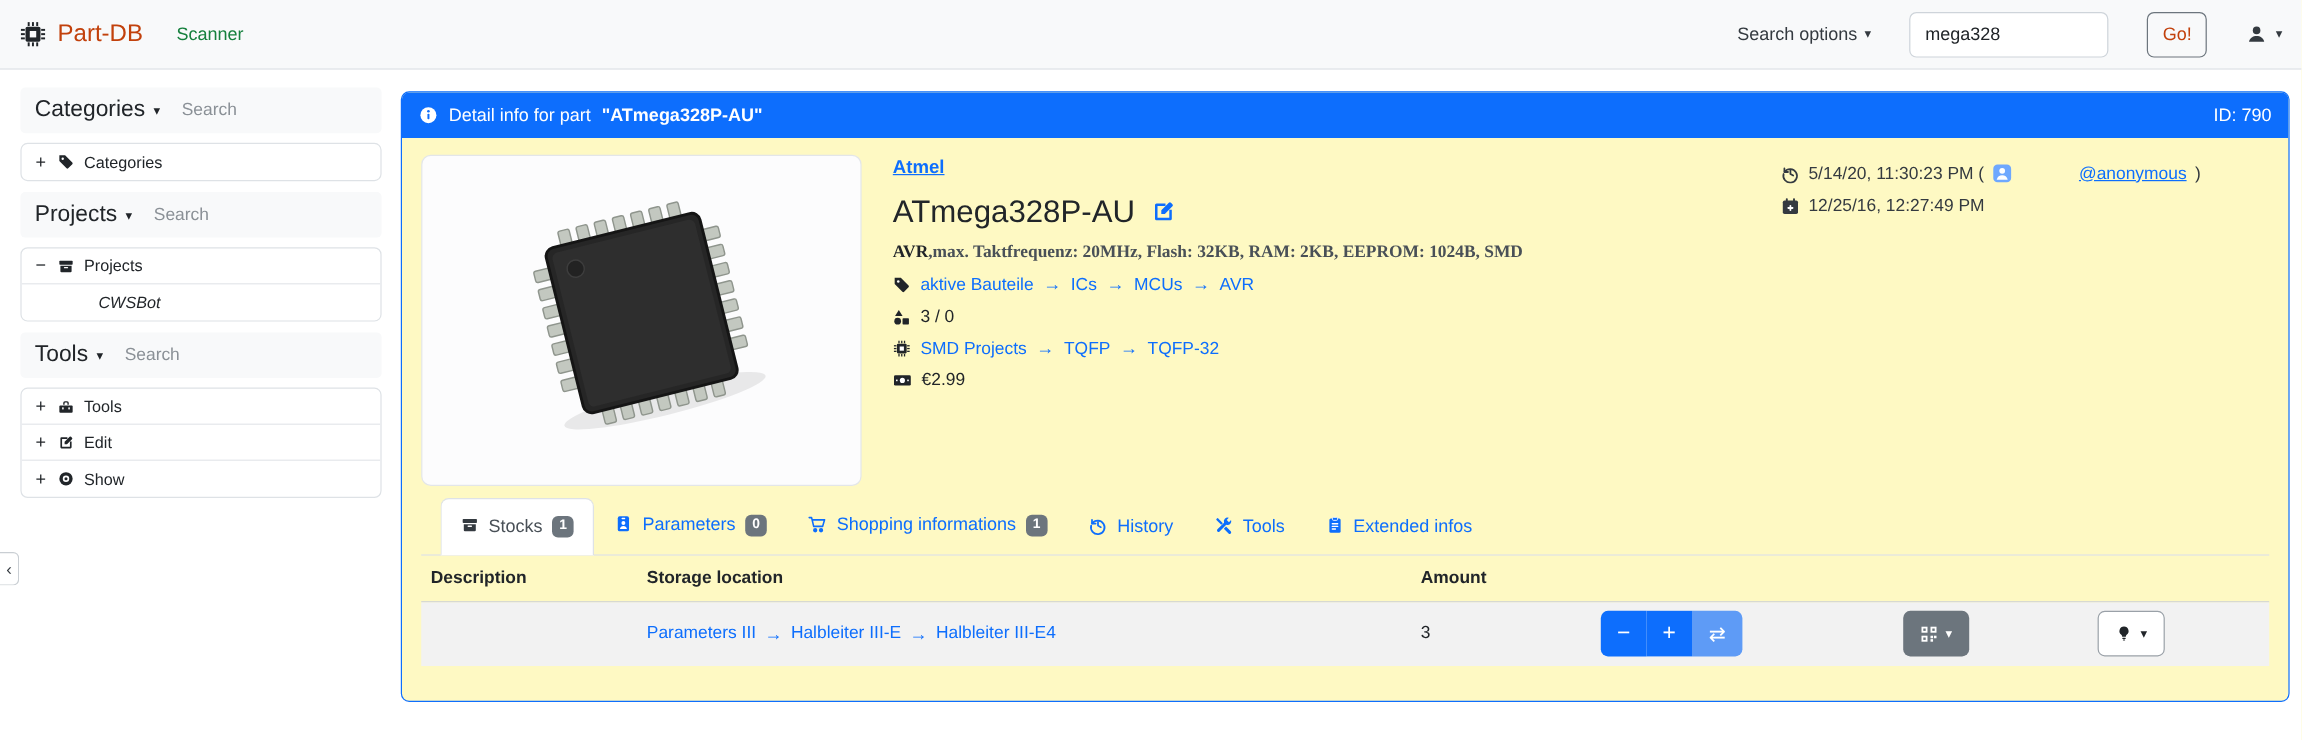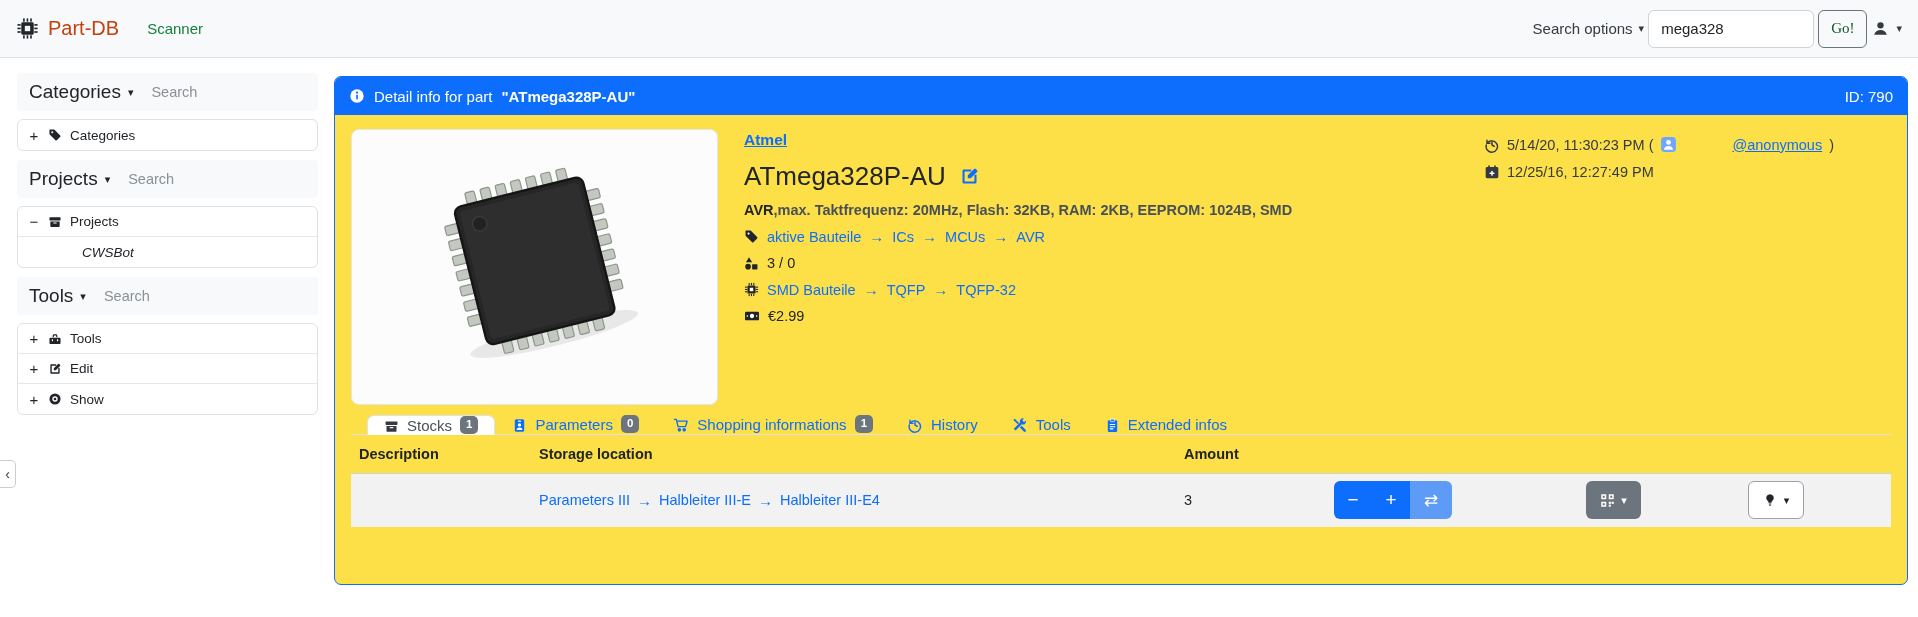--- a/index.html
+++ b/index.html
@@ -12,30 +12,30 @@
   a { text-decoration:none; color:#0d6efd; cursor:pointer; }
   svg { display:block; }
 
   
   .navbar {
     height:58px; background:#f8f9fa; border-bottom:1px solid #dee2e6;
     display:flex; align-items:center; padding:0 16px;
   }
   .brand { display:flex; align-items:center; gap:9px; font-size:20px; color:#c2410c; }
   .nav-scanner { margin-left:28px; color:#15803d; font-size:15px; }
-  .nav-right { margin-left:auto; display:flex; align-items:center; gap:4px; }
+  .nav-right { margin-left:auto; display:flex; align-items:center; gap:32px; }
   .search-options { font-size:15px; color:#343a40; display:flex; align-items:center; gap:6px; cursor:pointer; }
   .caret { font-size:11px; color:inherit; }
   .search-input {
     width:166px; height:38px; border:1px solid #ced4da; border-radius:6px;
     padding:0 12px; font-size:15px; font-family:inherit; color:#212529; background:#fff;
   }
   .go-btn {
     height:38px; padding:0 12px; background:transparent; border:1px solid #6c757d;
-    border-radius:6px; color:#14532d; font-size:15px; font-family:Liberation Serif, serif; cursor:pointer;
+    border-radius:6px; color:#c2410c; font-size:15px; font-family:Liberation Sans, sans-serif; cursor:pointer;
   }
   .user-menu { display:flex; align-items:center; gap:6px; color:#343a40; cursor:pointer; }
 
   
   .layout { display:flex; align-items:flex-start; }
   .sidebar { width:332px; flex-shrink:0; padding:6px 14px 0 17px; }
 
   .side-header {
     background:#f8f9fa; border-radius:4px; height:38px;
     display:flex; align-items:center; padding:0 12px; margin-top:9px;
@@ -60,51 +60,51 @@
     position:absolute; left:0; top:460px; width:16px; height:28px;
     border:1px solid #c9ced3; border-left:none; border-radius:0 5px 5px 0;
     background:#fff; display:flex; align-items:center; justify-content:center;
     font-size:14px; color:#343a40; cursor:pointer;
   }
 
   
   .main { flex:1; padding:18px 10px 0 2px; }
   .card {
     border:1px solid #0d6efd; border-radius:7px; height:509px;
-    display:flex; flex-direction:column; overflow:hidden; background:#fde047;
+    display:flex; flex-direction:column; overflow:hidden; background:#fef9c3;
   }
   .card-header {
     background:#0d6efd; color:#fff; height:38px; flex-shrink:0;
     display:flex; align-items:center; gap:9px; padding:0 14px; font-size:15px;
   }
   .card-header b { font-weight:bold; }
   .header-id { margin-left:auto; }
   .card-body { padding:14px 16px 0 16px; flex:1; display:flex; flex-direction:column; }
 
   .top-row { display:flex; position:relative; }
   .img-frame {
     width:367px; height:276px; flex-shrink:0; border:1px solid #e3e6e9; border-radius:8px;
     background:#fcfcfd; display:flex; align-items:center; justify-content:center; cursor:pointer;
   }
   .details { padding:2px 0 0 26px; }
   .manufacturer { font-weight:bold; text-decoration:underline; font-size:15.5px; }
   .part-title { font-size:26px; font-weight:500; margin:12px 0 10px; display:flex; align-items:center; gap:13px; }
   .edit-icon { cursor:pointer; }
-  .desc { font-size:14.5px; color:#495057; font-weight:600; margin-bottom:4px; }
+  .desc { font-size:14.5px; color:#495057; font-weight:600; margin-bottom:4px;font-family:Liberation Serif, serif; }
   .desc b { color:#212529; font-weight:700; }
   .info-line { display:flex; align-items:center; gap:8px; margin-top:10px; font-size:14.5px; color:#212529; }
   .crumb-arrow { color:#0d6efd; font-size:15px; }
   .meta { position:absolute; top:2px; right:57px; font-size:14.5px; color:#343a40; }
   .meta-line { display:flex; align-items:center; gap:7px; height:27px; }
   .meta-line a { text-decoration:underline;margin-left:48px; }
 
   
   .tabs { display:flex; align-items:flex-end; margin-top:9px; border-bottom:1px solid #dee2e6; padding-left:16px; }
   .tab {
-    display:flex; align-items:flex-end; gap:8px; padding:0 16px; font-size:15px;
+    display:flex; align-items:flex-start; gap:8px; padding:14px 16px; font-size:15px;
     color:#0d6efd; cursor:pointer; border:1px solid transparent; border-radius:7px 7px 0 0;
   }
   .tab.active {
     background:#fff; border-color:#dee2e6; border-bottom-color:#fff; margin-bottom:-1px;
     color:#495057;
   }
   .badge {
     background:#6c757d; color:#fff; font-size:11.5px; font-weight:bold;
     border-radius:5px; padding:3px 6px; line-height:1;
   }
@@ -396,21 +396,21 @@
                       <rect x="14.8" y="19.1" width="1.7" height="3.4"></rect>
                     <rect x="1.5" y="7.4" width="3.4" height="1.7"></rect>
                       <rect x="1.5" y="11.1" width="3.4" height="1.7"></rect>
                       <rect x="1.5" y="14.8" width="3.4" height="1.7"></rect>
                     <rect x="19.1" y="7.4" width="3.4" height="1.7"></rect>
                       <rect x="19.1" y="11.1" width="3.4" height="1.7"></rect>
                       <rect x="19.1" y="14.8" width="3.4" height="1.7"></rect>
                   </g>
                 </svg>
               </span>
-              <a>SMD Bauteile</a>
+              <a>SMD Projects</a>
               <span class="crumb-arrow">→</span>
               <a>TQFP</a>
               <span class="crumb-arrow">→</span>
               <a>TQFP-32</a>
             </div>
 
             <div class="info-line">
               <span>
                 <svg width="16" height="16" viewBox="0 0 24 24" fill="#212529">
                   <rect x="1.5" y="5.5" width="21" height="13" rx="1.8"></rect>

